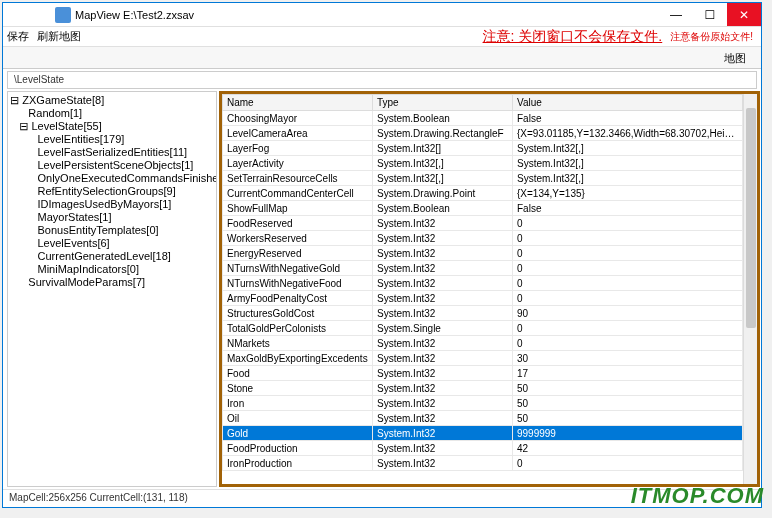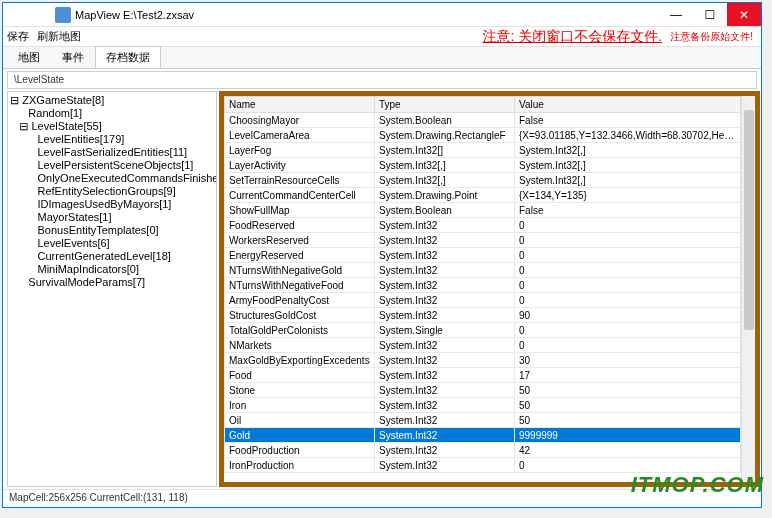--- a/index.html
+++ b/index.html
@@ -8,36 +8,36 @@
 .titlebar { background: #fff; height: 24px; display: flex; align-items: center; border-bottom: 1px solid #e0e0e0; padding-left: 48px; }
 .titlebar-icon { width: 16px; height: 16px; margin: 0 4px; background: #4a90d9; border-radius: 2px; }
 .titlebar-text { flex: 1; font-size: 11px; color: #000; }
 .titlebar-btns { display: flex; height: 100%; }
 .titlebar-btn { width: 34px; height: 100%; display: flex; align-items: center; justify-content: center; color: #000; font-size: 12px; }
 .titlebar-btn.close { background: #e81123; color: #fff; }
 .menubar { height: 20px; display: flex; align-items: center; padding: 0 4px; gap: 8px; border-bottom: 1px solid #e0e0e0; }
 .menubar span { color: #000; font-size: 11px; }
 .menubar .warn { margin-left: auto; color: #d00; font-size: 14px; text-decoration: underline; }
 .menubar .warn2 { color: #d00; font-size: 10px; margin-right: 4px; }
-.tabbar { height: 22px; display: flex; align-items: flex-end; padding: 0 4px; background: #f7f7f7; border-bottom: 1px solid #ccc; }
+.tabbar { height: 22px; display: flex; align-items: flex-end; padding: 0 4px; background: #f7f7f7; border-bottom: 1px solid #ccc; flex-direction: column; }
 .tab { padding: 3px 10px; font-size: 11px; color: #000; border: 1px solid transparent; border-bottom: none; }
 .tab.active { background: #fff; border-color: #ccc; }
 .crumb { height: 18px; padding: 2px 6px; border: 1px solid #ccc; margin: 2px 4px; font-size: 10px; color: #333; background: #fff; }
 .main { flex: 1; display: flex; overflow: hidden; padding: 0 1px 2px 4px; gap: 2px; }
 .tree { width: 210px; border: 1px solid #ccc; background: #fff; overflow: auto; padding: 2px; font-family: "SimSun", monospace; font-size: 10px; line-height: 13px; color: #000; }
 .tree div { white-space: nowrap; }
 .tn { cursor: default; }
-.grid { flex: 1; border: 5px solid #a16207; background: #fff; display: flex; overflow: hidden; justify-content: space-between; }
+.grid { flex: 1; border: 3px solid #a16207; background: #fff; display: flex; overflow: hidden; justify-content: space-between; }
 .gridbody { flex: 1; overflow-y: auto; overflow-x: hidden; }
 .gridtable { width: 100%; border-collapse: collapse; table-layout: fixed; }
 .gridtable th { text-align: left; padding: 2px 4px; font-size: 10px; font-weight: normal; background: #f4f4f4; border: 1px solid #dcdcdc; height: 16px; }
 .gridtable td { padding: 1px 4px; font-size: 10px; border: 1px solid #e8e8e8; height: 15px; white-space: nowrap; overflow: hidden; text-overflow: ellipsis; }
 .gridtable tr.sel td { background: #0078d7; color: #fff; }
 .status { height: 18px; padding: 2px 6px; font-size: 10px; color: #333; border-top: 1px solid #e0e0e0; }
-.watermark { position: absolute; right: 8px; bottom: 20px; font-size: 22px; font-weight: bold; font-style: italic; color: #2a8a2a; letter-spacing: 1px; pointer-events: none; }
+.watermark { position: absolute; right: 8px; bottom: 9px; font-size: 22px; font-weight: bold; font-style: italic; color: #2a8a2a; letter-spacing: 1px; pointer-events: none; }
 .vscroll { width: 14px; background: #f0f0f0; border-left: 1px solid #dcdcdc; position: relative; }
 .vscroll .thumb { position: absolute; left: 2px; width: 10px; top: 14px; height: 220px; background: #c8c8c8; border-radius: 2px; }
 </style>
 </head>
 <body>
 
 <div class="window">
   <div class="titlebar">
     <div class="titlebar-icon"></div>
     <div class="titlebar-text">MapView E:\Test2.zxsav</div>

